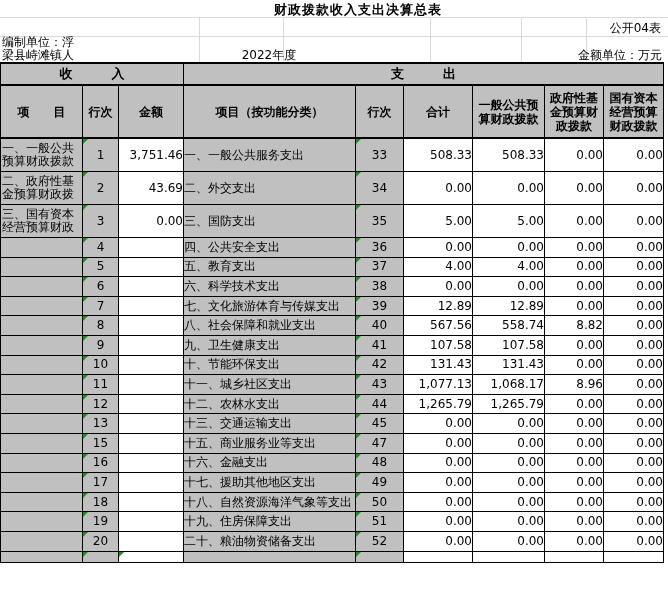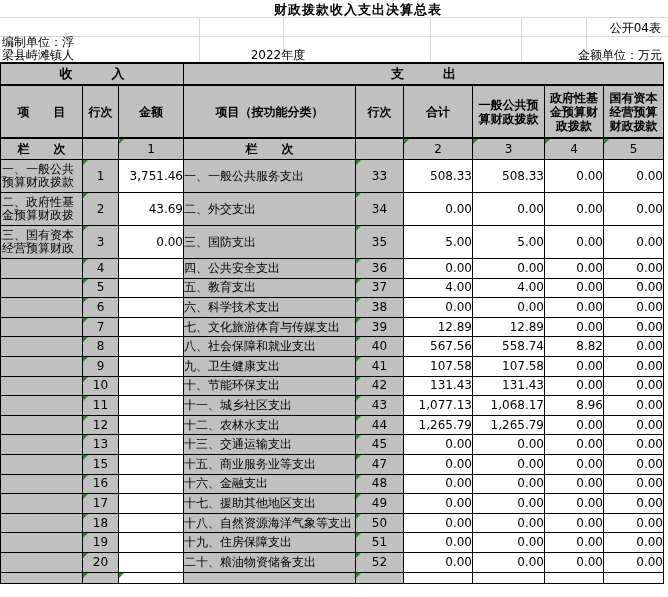--- a/index.html
+++ b/index.html
@@ -6,21 +6,21 @@
   .screen{
     position:relative;width:668px;height:597px;overflow:hidden;background:#fff;
     font-family:"DejaVu Sans","Liberation Sans",sans-serif;color:#000;
   }
   
   .title{position:absolute;top:1px;left:0;width:668px;text-align:center;
          font-size:13px;font-weight:bold;letter-spacing:1px;z-index:2;padding-left:24px;}
   .docno{position:absolute;top:20px;right:7px;font-size:12px;z-index:2;}
   .unit{position:absolute;top:36px;left:2px;font-size:12px;line-height:12.5px;
         white-space:pre-line;z-index:2;}
-  .year{position:absolute;top:47px;left:192px;width:172px;text-align:center;
+  .year{position:absolute;top:47px;left:183px;width:172px;text-align:center;
         font-size:12px;z-index:2;}
   .unitnote{position:absolute;top:47px;right:6px;font-size:12px;z-index:2;font-family:Liberation Serif, serif;}
   .glh{position:absolute;left:0;width:668px;height:1px;background:#d9d9d9;z-index:1;}
   .glv{position:absolute;top:17px;height:45px;width:1px;background:#d9d9d9;z-index:1;}
   
   .tbl{position:absolute;top:62px;left:0;border-collapse:collapse;table-layout:fixed;
        width:663px;border:1px solid #000;border-top:2px solid #000;}
   .tbl td{border:1px solid #000;font-size:12px;padding:0;overflow:hidden;
           vertical-align:middle;}
   .g{background:#c0c0c0;}
@@ -88,31 +88,20 @@
         <td class="hd">合计</td>
         <td class="hd pre">一般公共预
 算财政拨款</td>
         <td class="hd pre">政府性基
 金预算财
 政拨款</td>
         <td class="hd pre">国有资本
 经营预算
 财政拨款</td>
       </tr>
-      <tr class="lanrow">
-        <td class="hd">栏　　次</td>
-        <td class="g"></td>
-        <td class="g ctr rel"><i class="tri"></i><span>1</span></td>
-        <td class="hd divl">栏　　次</td>
-        <td class="g"></td>
-        <td class="g ctr rel"><i class="tri"></i><span>2</span></td>
-        <td class="g ctr rel"><i class="tri"></i><span>3</span></td>
-        <td class="g ctr rel"><i class="tri"></i><span>4</span></td>
-        <td class="g ctr rel"><i class="tri"></i><span>5</span></td>
-      </tr>
     </tbody>
     <tbody>
         <tr class="tall">
       <td class="g itema pre">一、一般公共
 预算财政拨款</td>
       <td class="g ctr rel"><i class="tri"></i><span class="ln">1</span></td>
       <td class="num">3,751.46</td>
       <td class="g lft divl">一、一般公共服务支出</td>
       <td class="g ctr rel"><i class="tri"></i><span class="ln">33</span></td>
       <td class="num">508.33</td>

